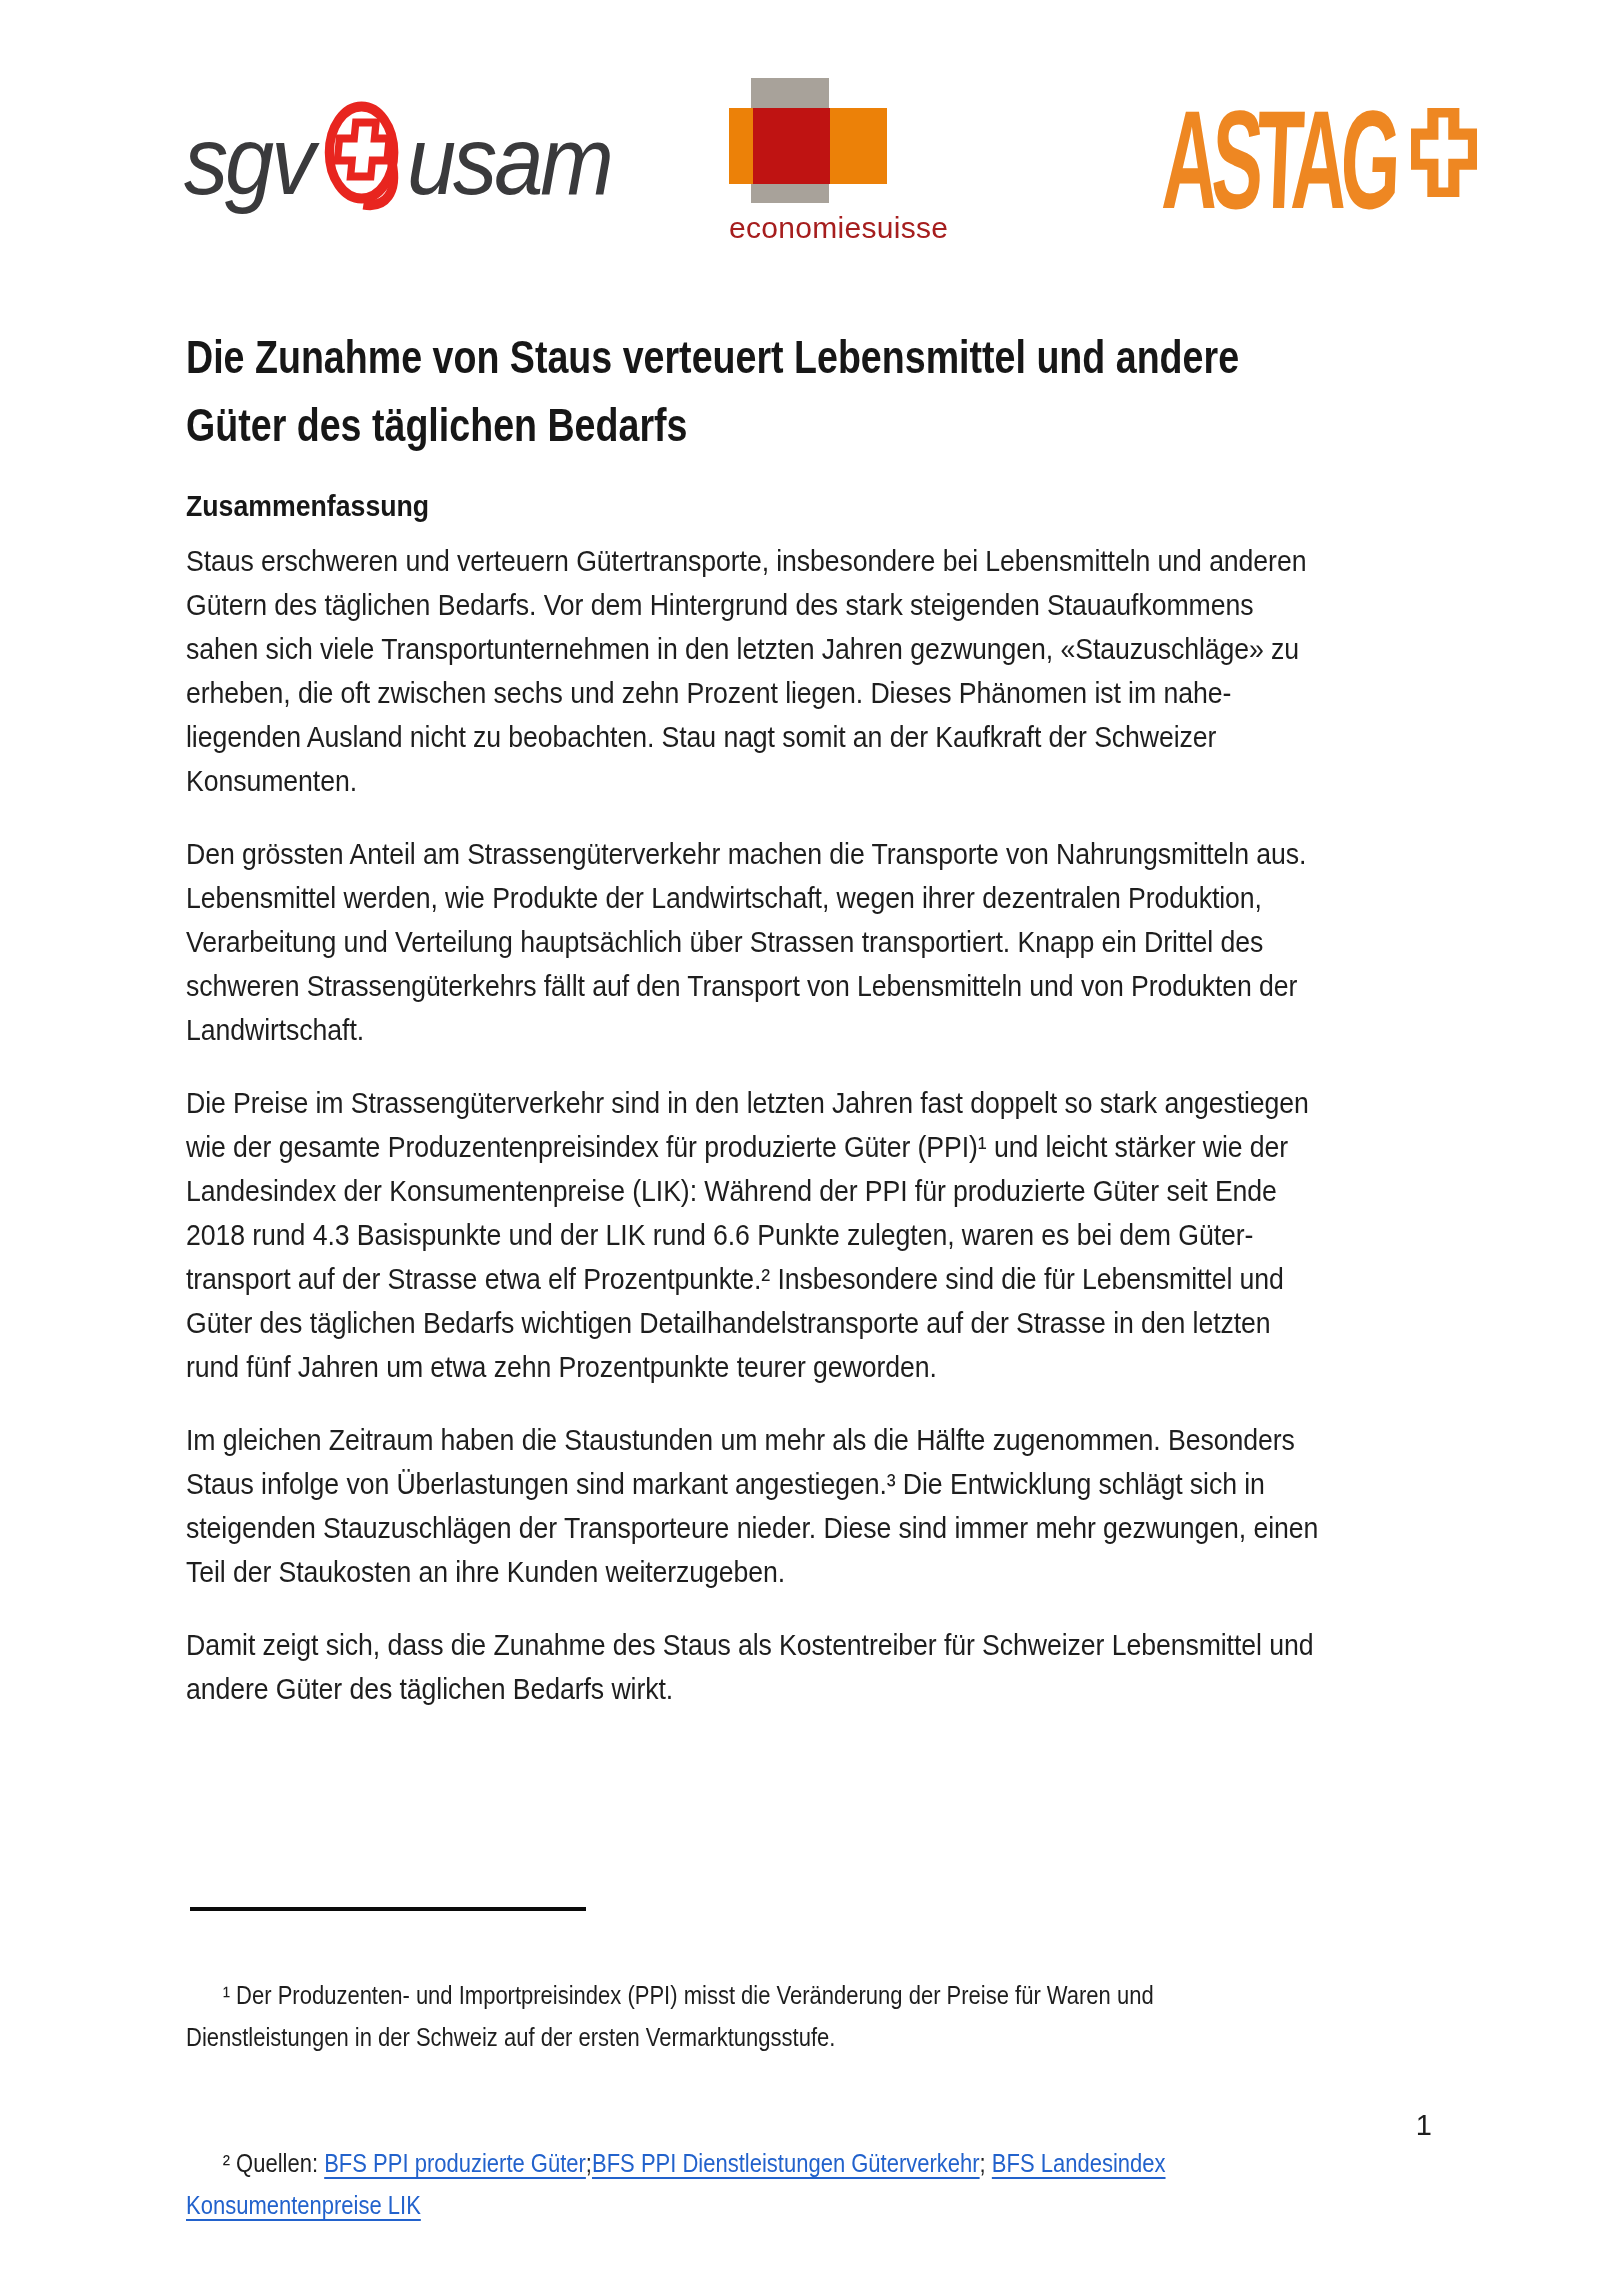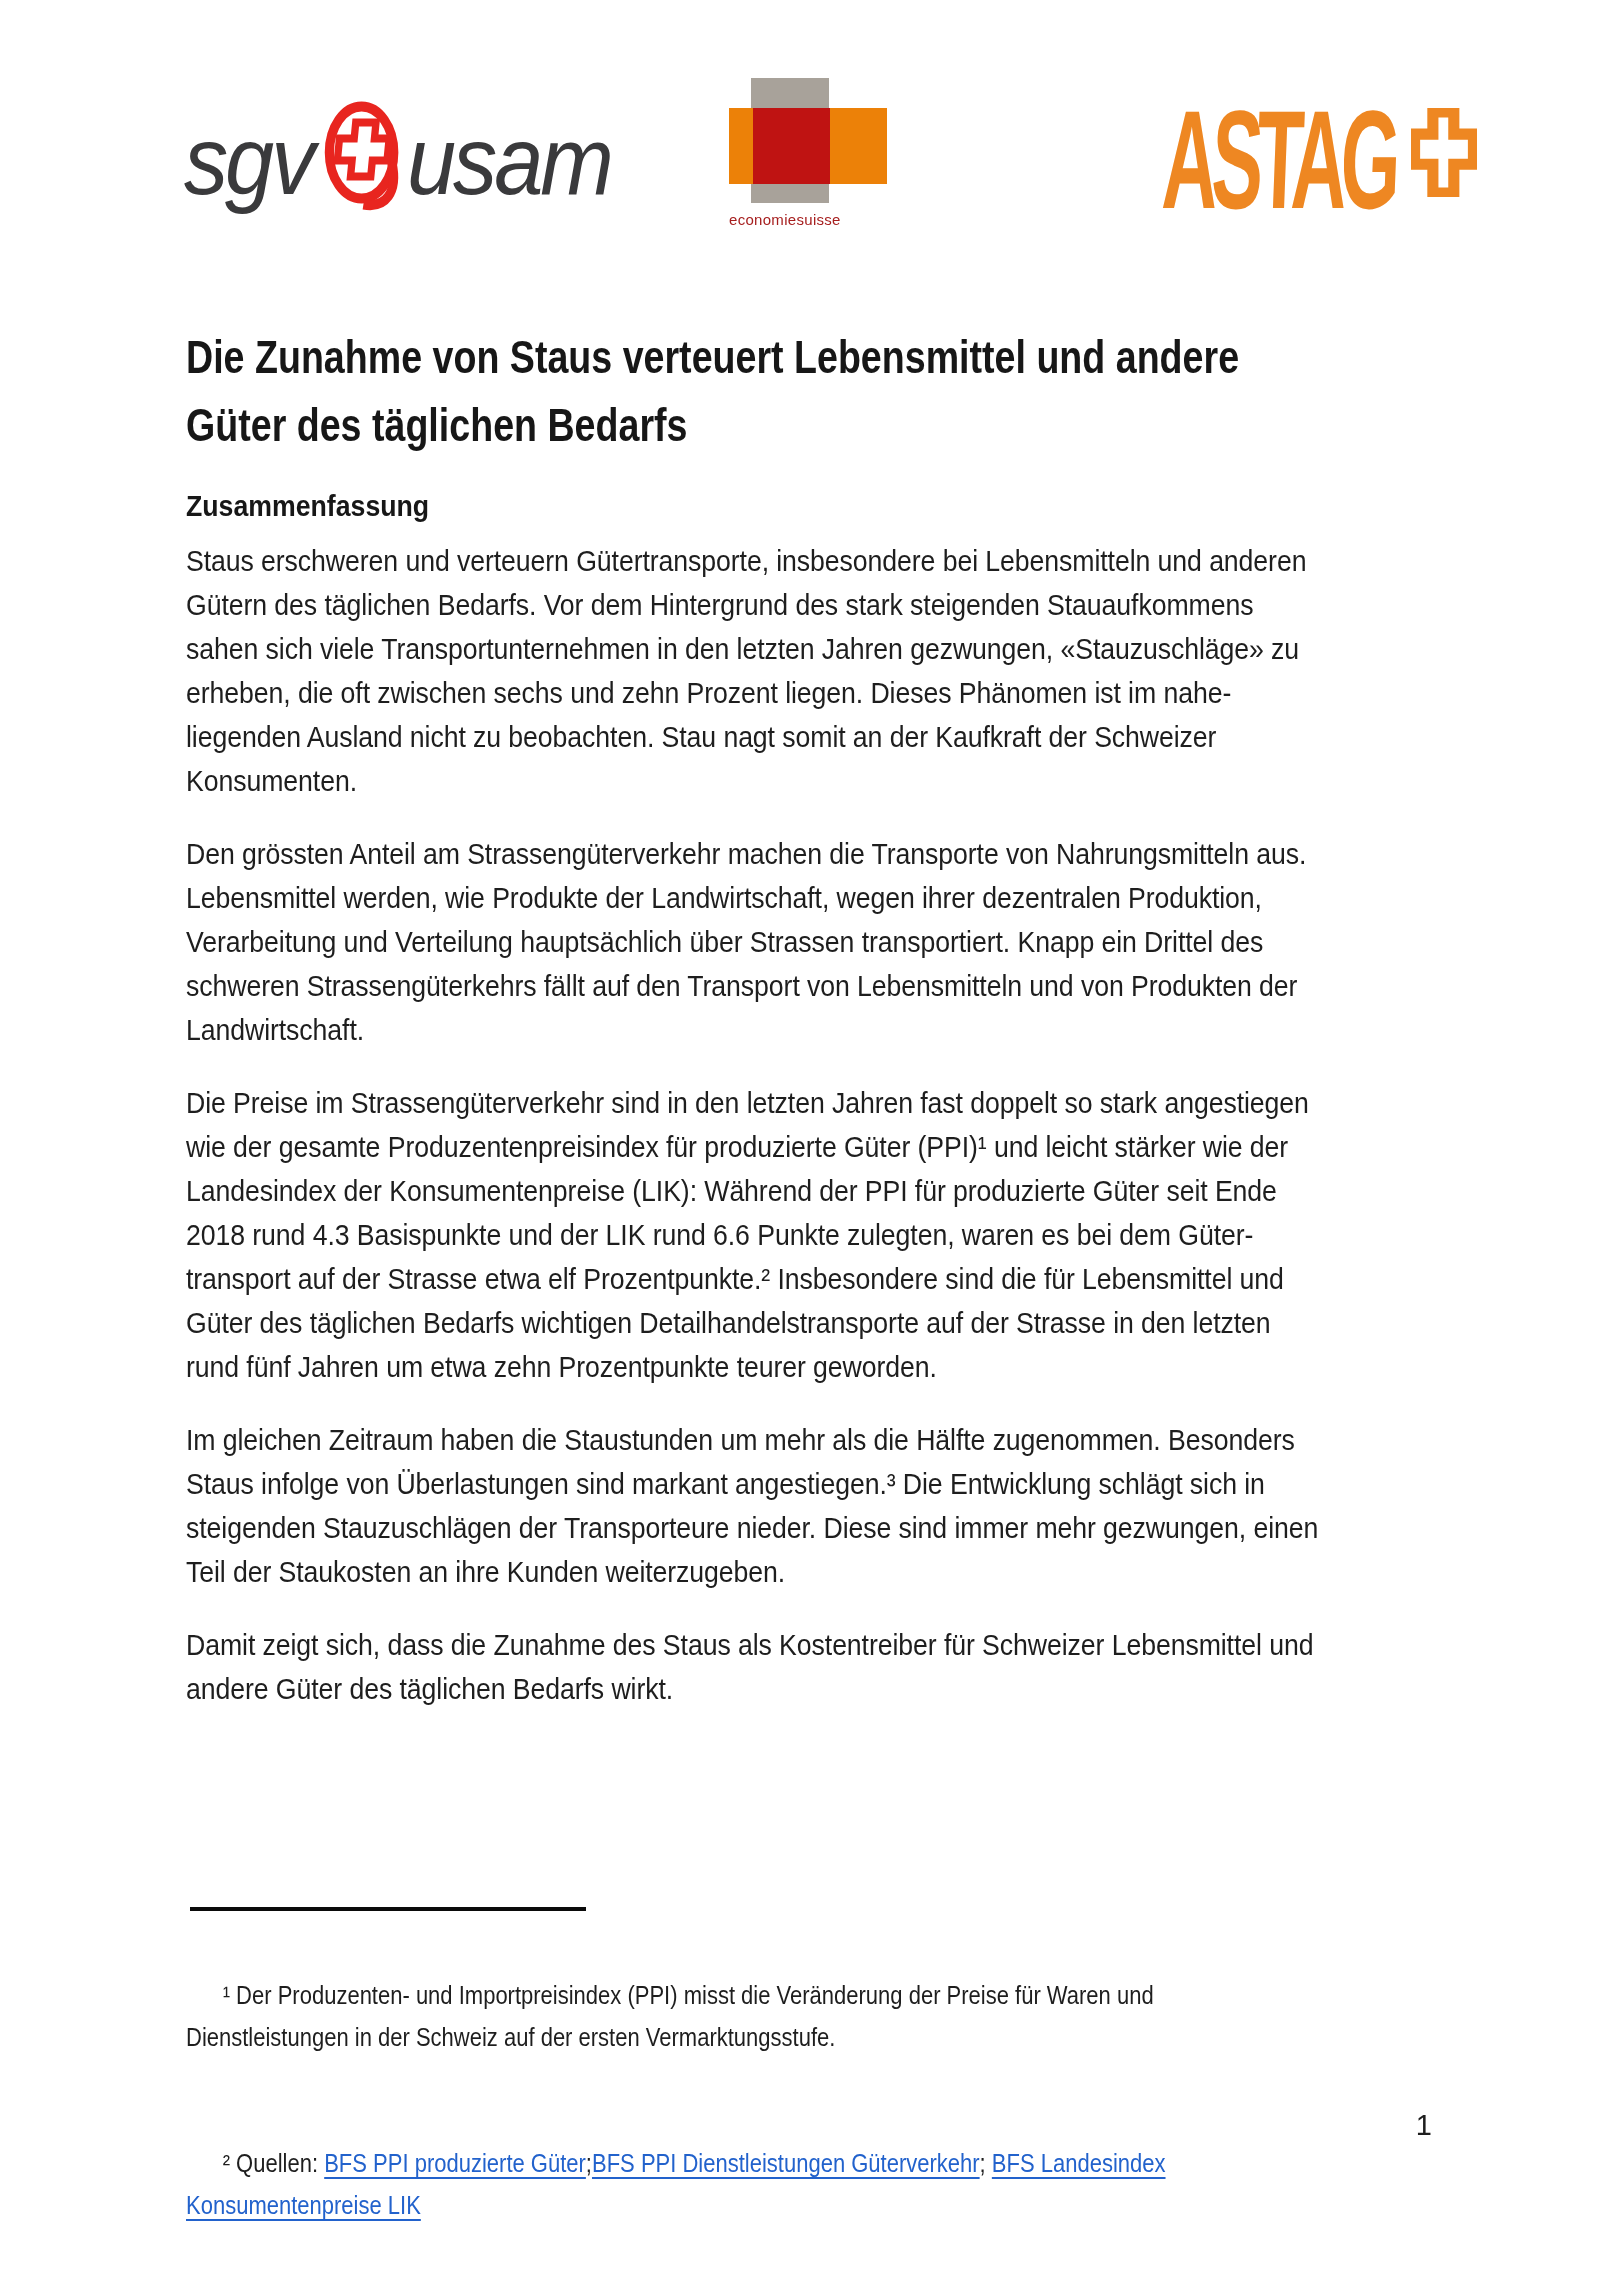--- a/index.html
+++ b/index.html
@@ -23,21 +23,21 @@
     white-space:nowrap;
   }
   .logo-sgv .mark{width:90px;height:115px;margin:0 3.9px 9px 9px;}
 
   .logo-eco{position:absolute;left:729px;top:77px;width:169px;height:183px;}
   .eco-gray{position:absolute;left:22px;top:1.3px;width:78px;height:125px;background:#A8A29A;}
   .eco-orange{position:absolute;left:0;top:31px;width:158px;height:76px;background:#EC8108;}
   .eco-red{position:absolute;left:23.5px;top:31px;width:77px;height:76px;background:#BF1312;}
   .eco-label{
     position:absolute;left:0;top:134px;
-    font-size:15px;font-weight:500;color:#A61E1E;letter-spacing:0.3px;white-space:nowrap;
+    font-size:30px;font-weight:500;color:#A61E1E;letter-spacing:0.3px;white-space:nowrap;
   }
 
   .logo-astag{position:absolute;left:1165px;top:103px;display:flex;align-items:flex-start;}
   .astag-word{
     font-size:140px;line-height:114px;font-weight:700;
     letter-spacing:-11.7px;color:#EE8722;
     transform:scaleX(.55) skewX(-4deg);transform-origin:left top;
     white-space:nowrap;
   }
   .astag-cross{width:66px;height:89px;margin-left:-175px;margin-top:5.2px;}

